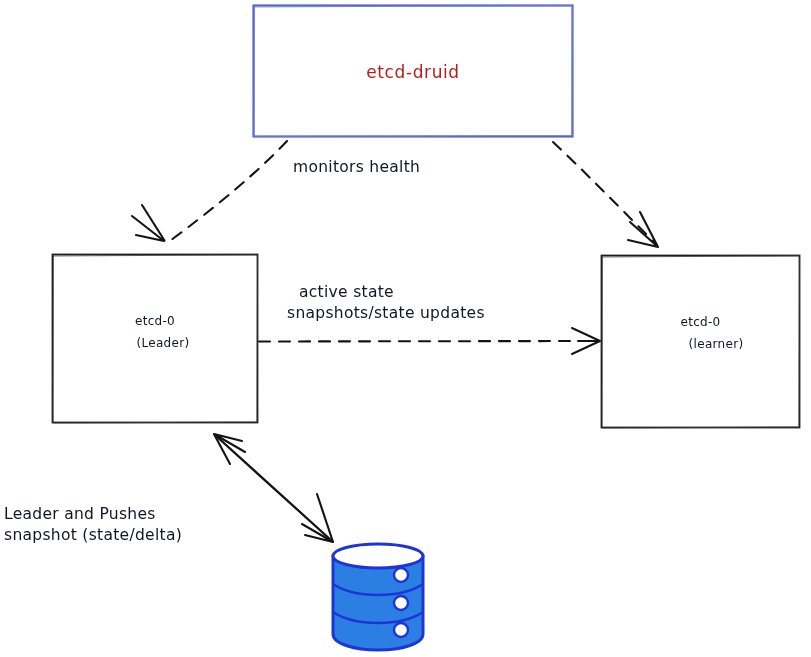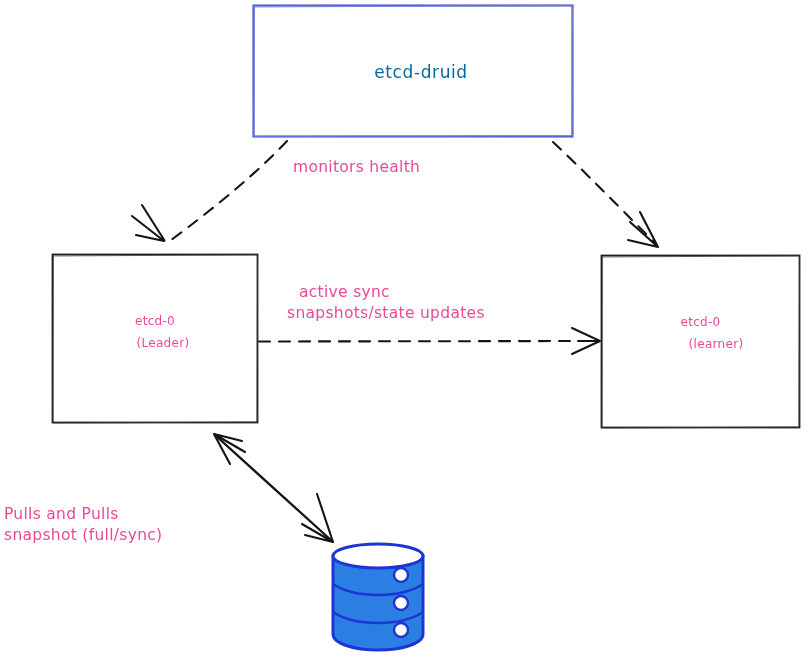--- a/index.html
+++ b/index.html
@@ -23,34 +23,33 @@
     left: 0;
     top: 0;
     width: 811px;
     height: 657px;
   }
   .hand-text {
     position: absolute;
     font-family: "DejaVu Sans", sans-serif;
     font-size: 16px;
     line-height: 21px;
-    color: #ec4899;
+    color: #0f172a;
     white-space: pre;
     letter-spacing: 0.3px;
   }
   .node-label {
     text-align: center;
     font-size: 12px;
     line-height: 22px;
   }
   #label-druid {
-    color: #0369a1;
+    color: #b91c1c;
     font-size: 17px;
     letter-spacing: 0.6px;
-    margin-left: 8px;
   }
   #label-edge-monitors,
   #label-edge-sync,
   #label-edge-snapshot {
     font-size: 15.5px;
     line-height: 22px;
   }
 </style>
 </head>
 <body>
@@ -114,19 +113,19 @@
   <div class="hand-text node-label" id="label-druid" style="left:253px; top:61px; width:320px;">etcd-druid</div>
 
   <div class="hand-text node-label" style="left:52px; top:310px; width:206px;">etcd-0</div>
   <div class="hand-text node-label" style="left:52px; top:332px; width:222px;">(Leader)</div>
 
   <div class="hand-text node-label" style="left:601px; top:311px; width:199px;">etcd-0</div>
   <div class="hand-text node-label" style="left:601px; top:333px; width:230px;">(learner)</div>
 
   <div class="hand-text" id="label-edge-monitors" style="left:293px; top:156px;">monitors health</div>
 
-  <div class="hand-text" id="label-edge-sync" style="left:299px; top:281px;">active sync</div>
+  <div class="hand-text" id="label-edge-sync" style="left:299px; top:281px;">active state</div>
   <div class="hand-text" style="left:287px; top:303px; font-size:15.5px;">snapshots/state updates</div>
 
-  <div class="hand-text" id="label-edge-snapshot" style="left:4px; top:503px;">Pulls and Pulls</div>
-  <div class="hand-text" style="left:4px; top:525px; font-size:15.5px;">snapshot (full/sync)</div>
+  <div class="hand-text" id="label-edge-snapshot" style="left:4px; top:503px;">Leader and Pushes</div>
+  <div class="hand-text" style="left:4px; top:525px; font-size:15.5px;">snapshot (state/delta)</div>
 
 </div>
 
 </body></html>

